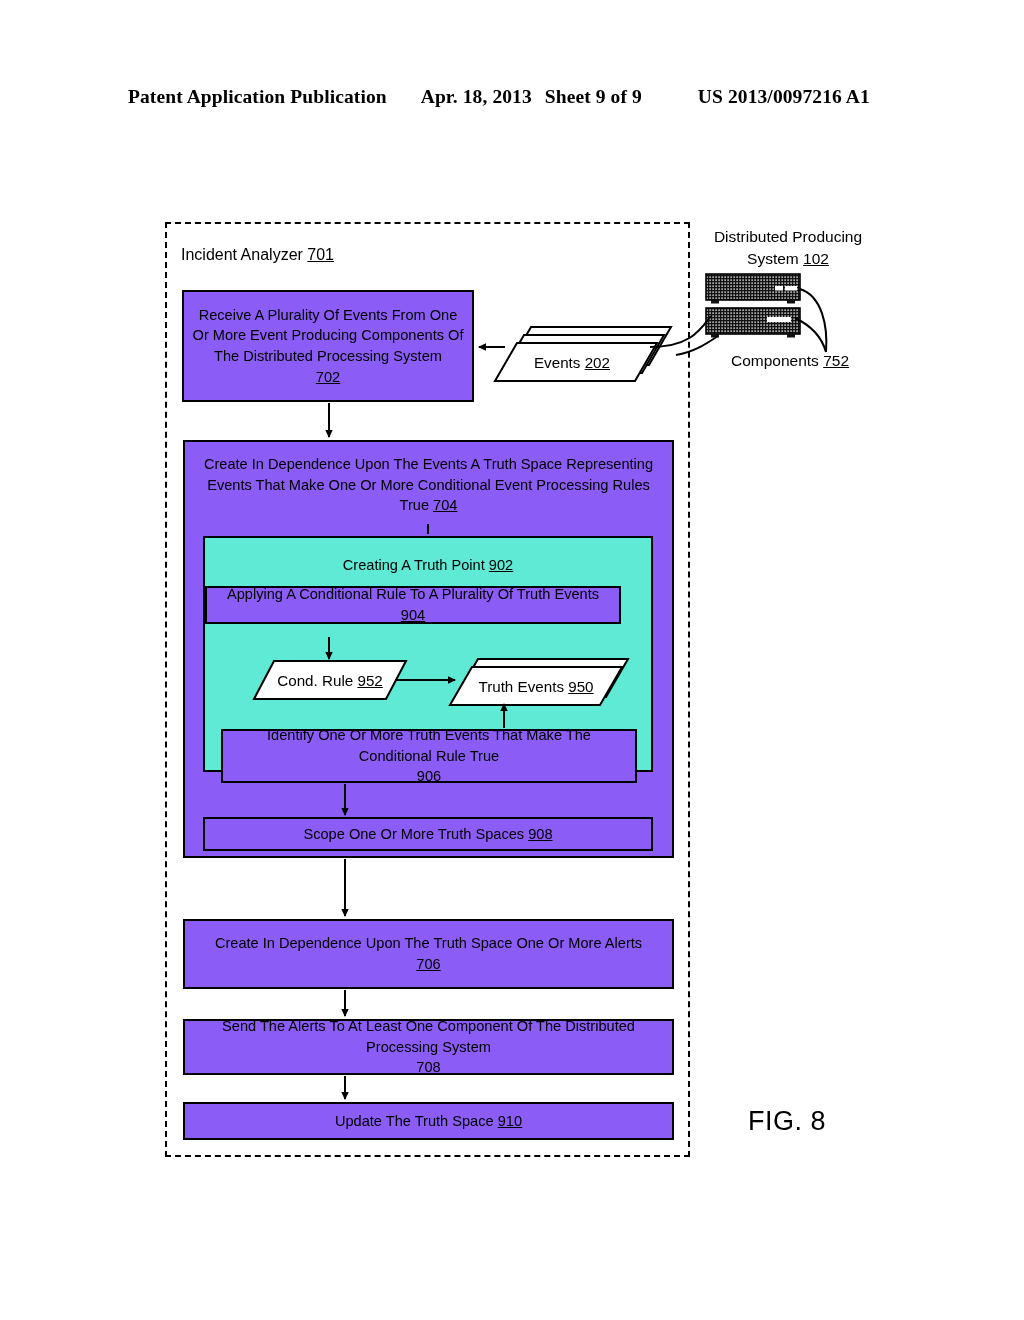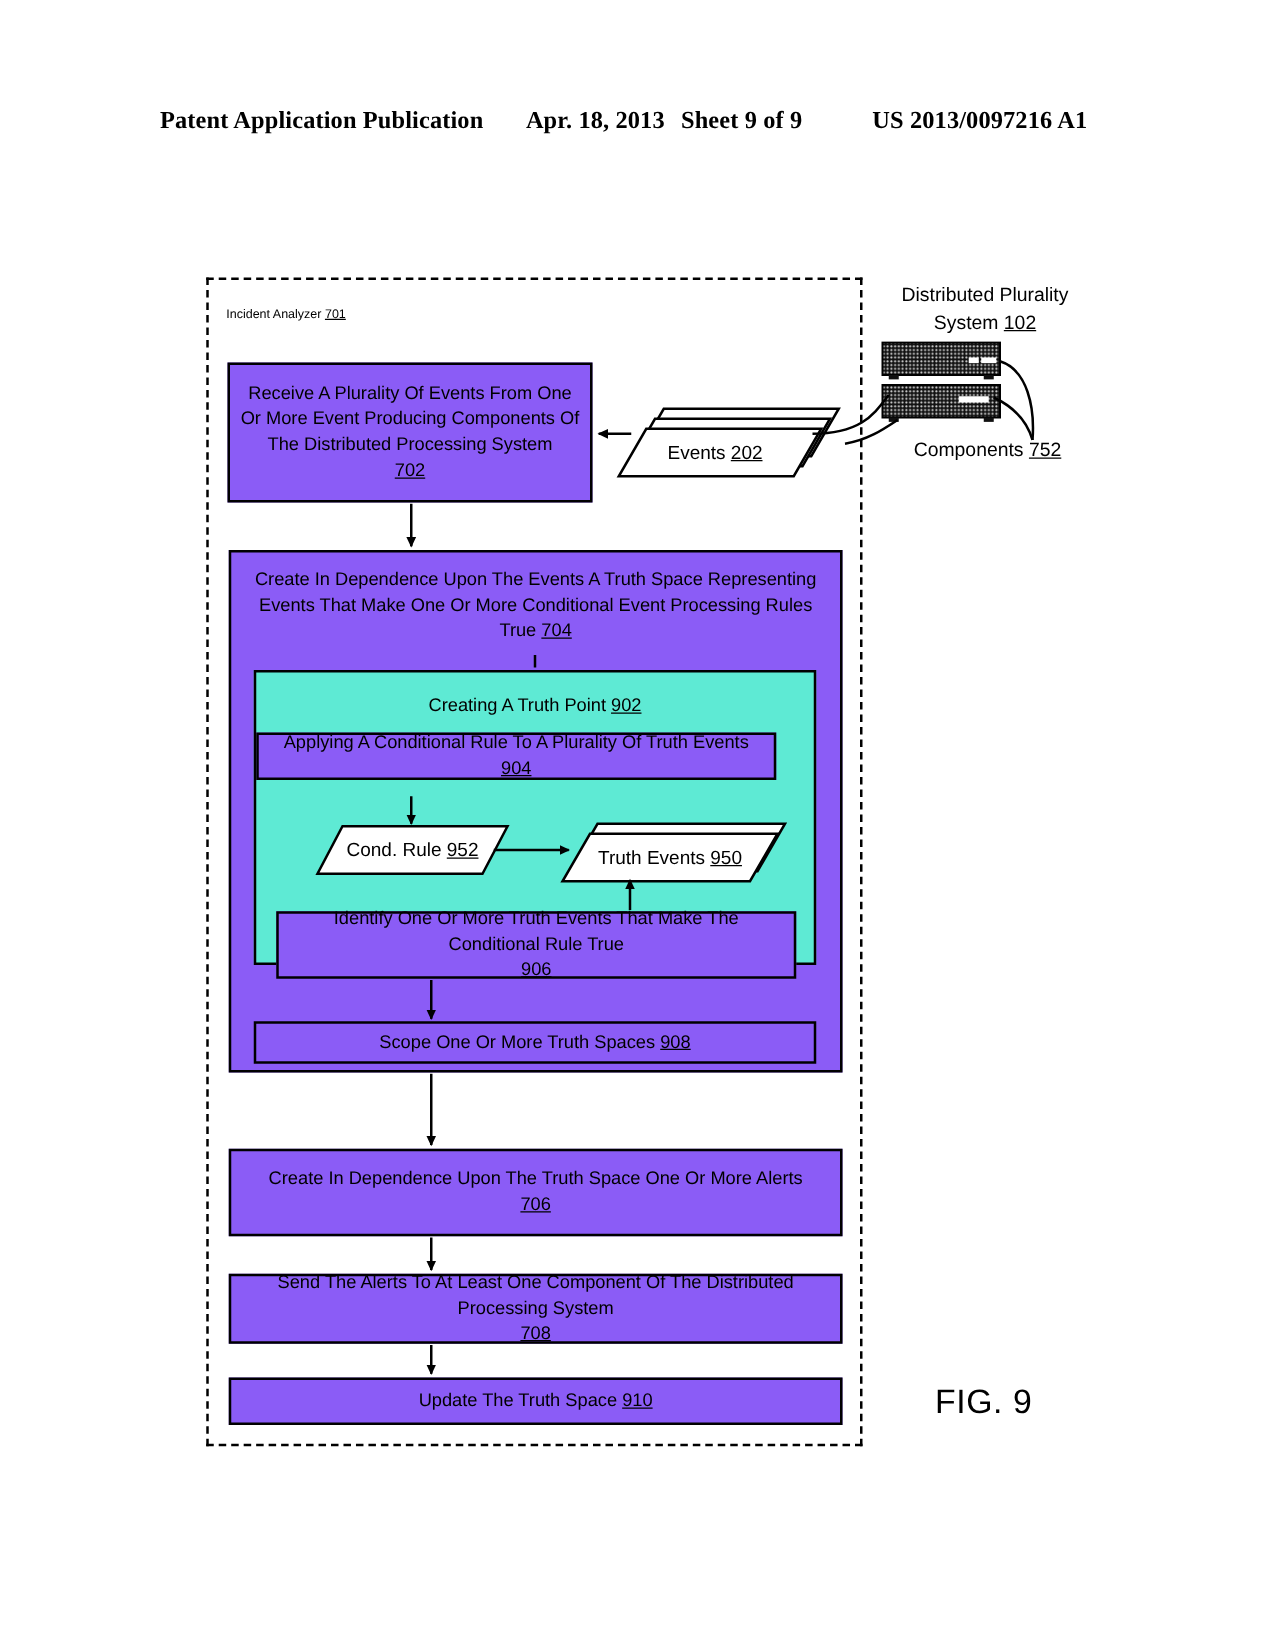--- a/index.html
+++ b/index.html
@@ -63,21 +63,21 @@
     padding: 4px 8px;
   }
   .pbox .txt { display: block; }
   .num { text-decoration: underline; }
 
   
   #incident-analyzer-label {
     position: absolute;
     left: 181px;
     top: 246px;
-    font-size: 10px;
+    font-size: 16px;
     white-space: nowrap;
   }
 
   
   #box-702 {
     left: 182px; top: 290px; width: 292px; height: 112px;
     align-items: center; justify-content: center;
   }
 
   
@@ -299,21 +299,21 @@
   <svg width="180" height="56" viewBox="0 0 180 56">
     <polygon points="28,2 178,2 156,40 6,40" fill="#fff" stroke="#000" stroke-width="2"></polygon>
     <polygon points="22,10 172,10 150,48 0,48" fill="#fff" stroke="#000" stroke-width="2"></polygon>
   </svg>
   <div class="para-label" style="left:0px; top:10px; width:172px; height:38px;">
     <span>Truth Events</span>&nbsp;<span class="num">950</span>
   </div>
 </div>
 
 <div id="dps-label">
-  <div>Distributed Plurality</div>
+  <div>Distributed Producing</div>
   <div>
     <span>System</span>
     <span class="num">102</span>
   </div>
 </div>
 
 <div id="servers">
   <svg width="104" height="72" viewBox="0 0 104 72">
     <defs>
       <pattern id="halftone" patternUnits="userSpaceOnUse" width="3" height="3">
@@ -369,13 +369,13 @@
 
   <path d="M 650 347 C 690 347, 700 330, 711 316" fill="none" stroke="#000" stroke-width="2"></path>
 
   <path d="M 800 289 C 822 296, 828 326, 826 352" fill="none" stroke="#000" stroke-width="2"></path>
 
   <path d="M 795 318 C 812 326, 822 338, 826 352" fill="none" stroke="#000" stroke-width="2"></path>
 
   <path d="M 718 336 C 706 344, 694 352, 676 355" fill="none" stroke="#000" stroke-width="2"></path>
 </svg>
 
-<div id="fig-label">FIG. 9</div>
+<div id="fig-label">FIG. 8</div>
 
 </body></html>

